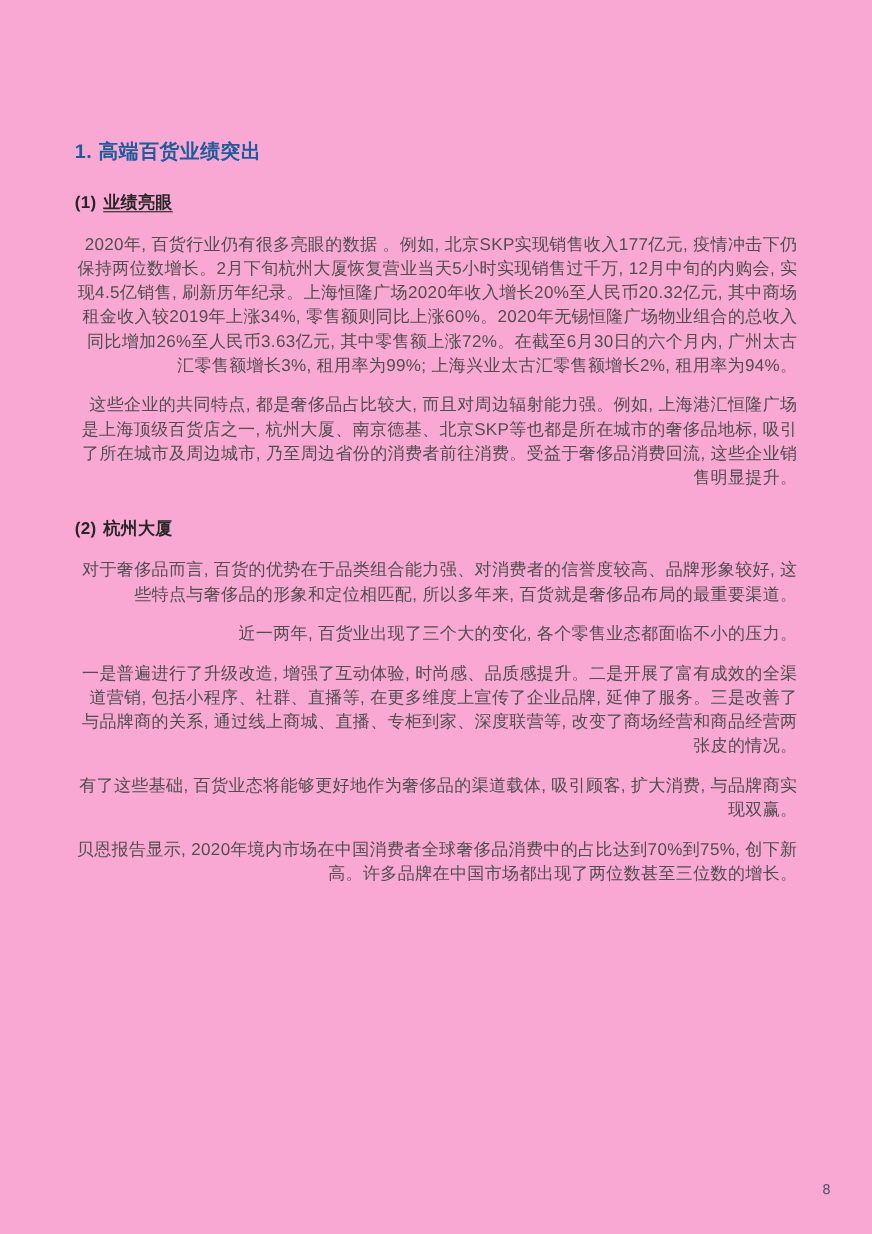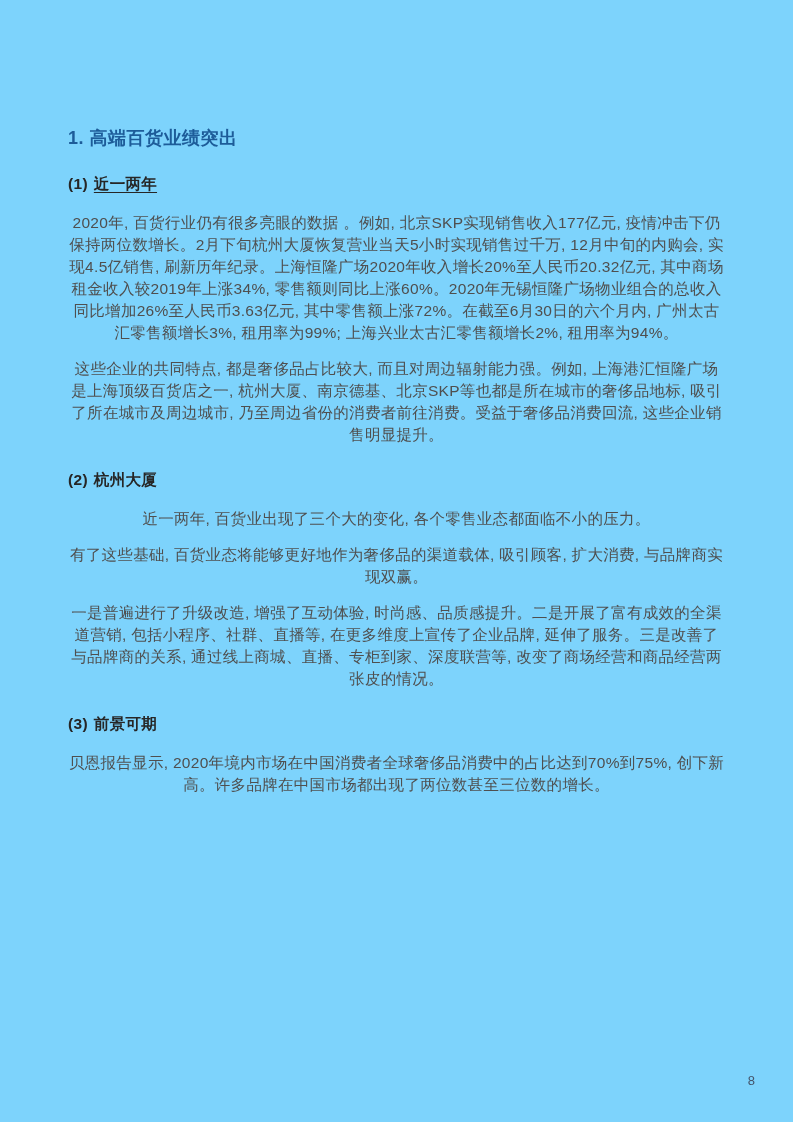--- a/index.html
+++ b/index.html
@@ -1,21 +1,21 @@
 <!DOCTYPE html>
 <html lang="zh"><head>
 <meta charset="utf-8">
 <style>
   html, body { margin: 0; padding: 0; background: #ffffff; }
   .page {
     position: relative;
     width: 793px;
     height: 1122px;
     margin: 0 auto;
-    background: #7dd3fc;
+    background: #f9a8d4;
     box-sizing: border-box;
     padding: 126px 68px 0 68px;
     font-family: "Liberation Sans", "DejaVu Sans", sans-serif;
     overflow: hidden;
   }
   .doc-title {
     margin: 0 0 24px 0;
     font-size: 18px;
     font-weight: bold;
     color: #1d5c99;
@@ -29,50 +29,48 @@
     letter-spacing: 0.3px;
   }
   .section-title .prefix { margin-right: 6px; }
   .u-on { text-decoration: underline; text-underline-offset: 3px; }
   .body-para {
     margin: 0 0 14px 0;
     font-size: 15.5px;
     line-height: 22px;
     color: #4f4f4f;
     letter-spacing: 0.3px;
-    text-align: center;
+    text-align: right;
   }
   .page-number {
     position: absolute;
     right: 38px;
     bottom: 34px;
     font-size: 13px;
     color: #44546a;
   }
 </style>
 </head>
 <body>
 
 <div class="page">
 
   <h2 class="doc-title">1. 高端百货业绩突出</h2>
 
   <h3 class="section-title">
-    <span class="prefix">(1)</span><span class="u-on">近一两年</span>
+    <span class="prefix">(1)</span><span class="u-on">业绩亮眼</span>
   </h3>
   <p class="body-para">2020年, 百货行业仍有很多亮眼的数据 。例如, 北京SKP实现销售收入177亿元, 疫情冲击下仍保持两位数增长。2月下旬杭州大厦恢复营业当天5小时实现销售过千万, 12月中旬的内购会, 实现4.5亿销售, 刷新历年纪录。上海恒隆广场2020年收入增长20%至人民币20.32亿元, 其中商场租金收入较2019年上涨34%, 零售额则同比上涨60%。2020年无锡恒隆广场物业组合的总收入同比增加26%至人民币3.63亿元, 其中零售额上涨72%。在截至6月30日的六个月内, 广州太古汇零售额增长3%, 租用率为99%; 上海兴业太古汇零售额增长2%, 租用率为94%。</p>
   <p class="body-para">这些企业的共同特点, 都是奢侈品占比较大, 而且对周边辐射能力强。例如, 上海港汇恒隆广场是上海顶级百货店之一, 杭州大厦、南京德基、北京SKP等也都是所在城市的奢侈品地标, 吸引了所在城市及周边城市, 乃至周边省份的消费者前往消费。受益于奢侈品消费回流, 这些企业销售明显提升。</p>
 
   <h3 class="section-title">
     <span class="prefix">(2)</span><span>杭州大厦</span>
   </h3>
+  <p class="body-para">对于奢侈品而言, 百货的优势在于品类组合能力强、对消费者的信誉度较高、品牌形象较好, 这些特点与奢侈品的形象和定位相匹配, 所以多年来, 百货就是奢侈品布局的最重要渠道。</p>
   <p class="body-para">近一两年, 百货业出现了三个大的变化, 各个零售业态都面临不小的压力。</p>
+  <p class="body-para">一是普遍进行了升级改造, 增强了互动体验, 时尚感、品质感提升。二是开展了富有成效的全渠道营销, 包括小程序、社群、直播等, 在更多维度上宣传了企业品牌, 延伸了服务。三是改善了与品牌商的关系, 通过线上商城、直播、专柜到家、深度联营等, 改变了商场经营和商品经营两张皮的情况。</p>
   <p class="body-para">有了这些基础, 百货业态将能够更好地作为奢侈品的渠道载体, 吸引顾客, 扩大消费, 与品牌商实现双赢。</p>
-  <p class="body-para">一是普遍进行了升级改造, 增强了互动体验, 时尚感、品质感提升。二是开展了富有成效的全渠道营销, 包括小程序、社群、直播等, 在更多维度上宣传了企业品牌, 延伸了服务。三是改善了与品牌商的关系, 通过线上商城、直播、专柜到家、深度联营等, 改变了商场经营和商品经营两张皮的情况。</p>
 
-  <h3 class="section-title">
-    <span class="prefix">(3)</span><span>前景可期</span>
-  </h3>
   <p class="body-para">贝恩报告显示, 2020年境内市场在中国消费者全球奢侈品消费中的占比达到70%到75%, 创下新高。许多品牌在中国市场都出现了两位数甚至三位数的增长。</p>
 
   <div class="page-number">8</div>
 
 </div>
 
 </body></html>

